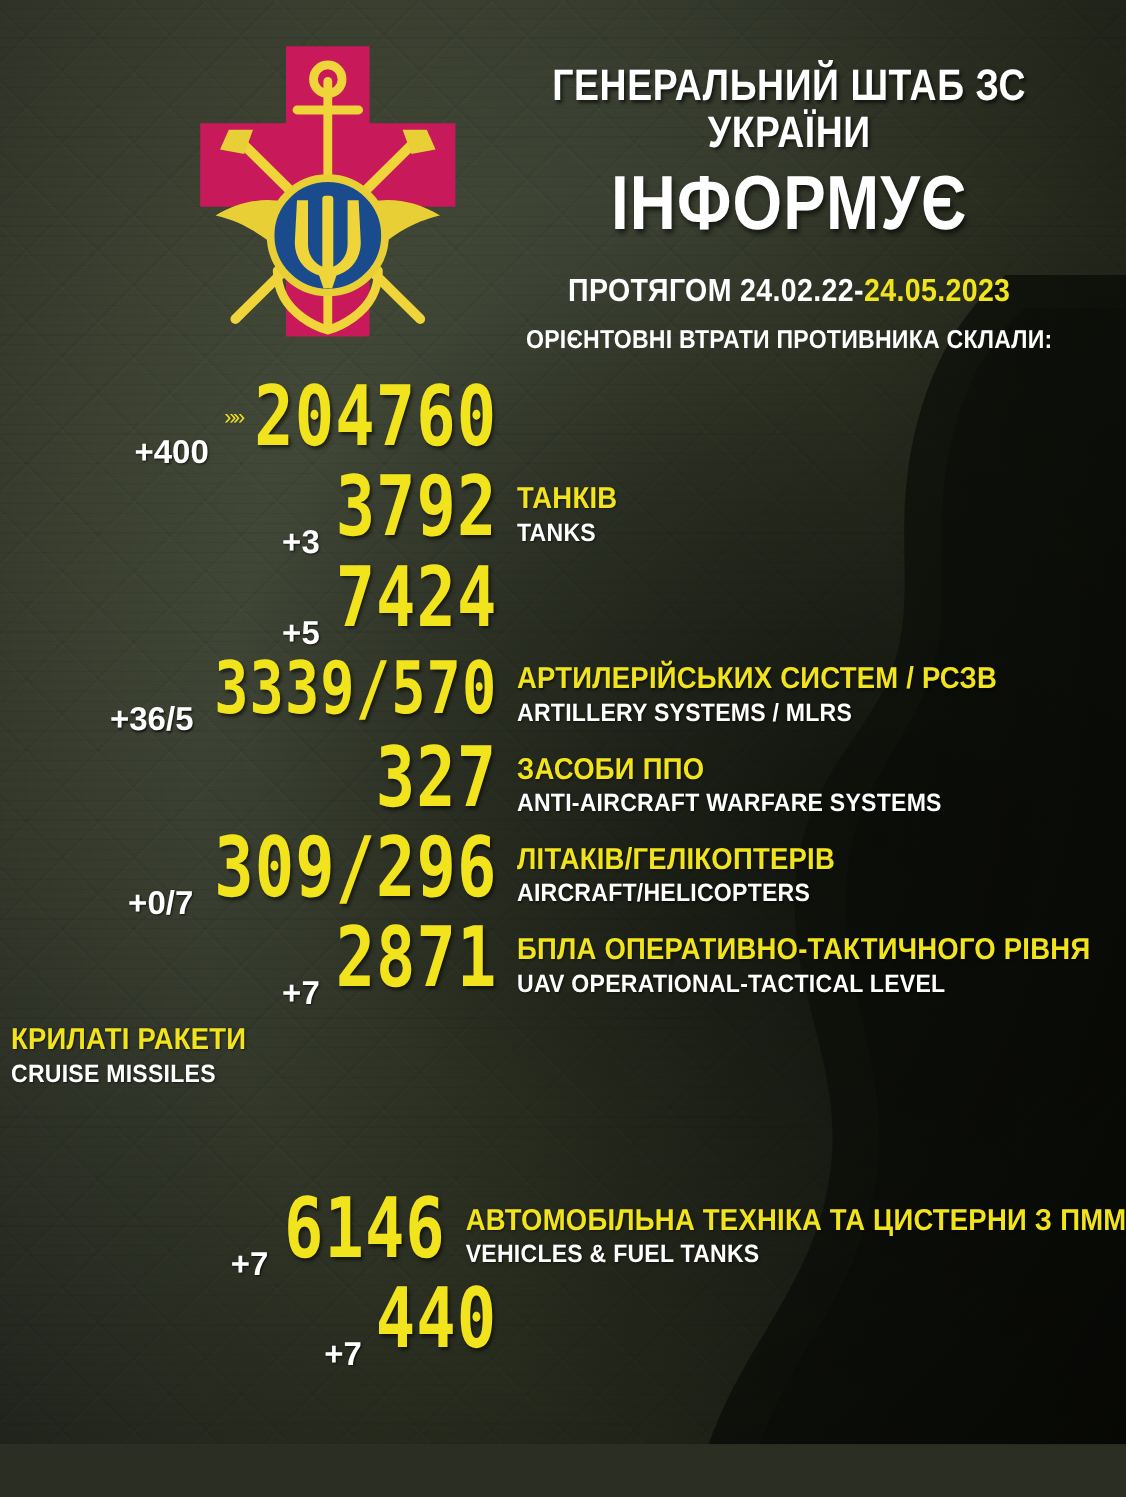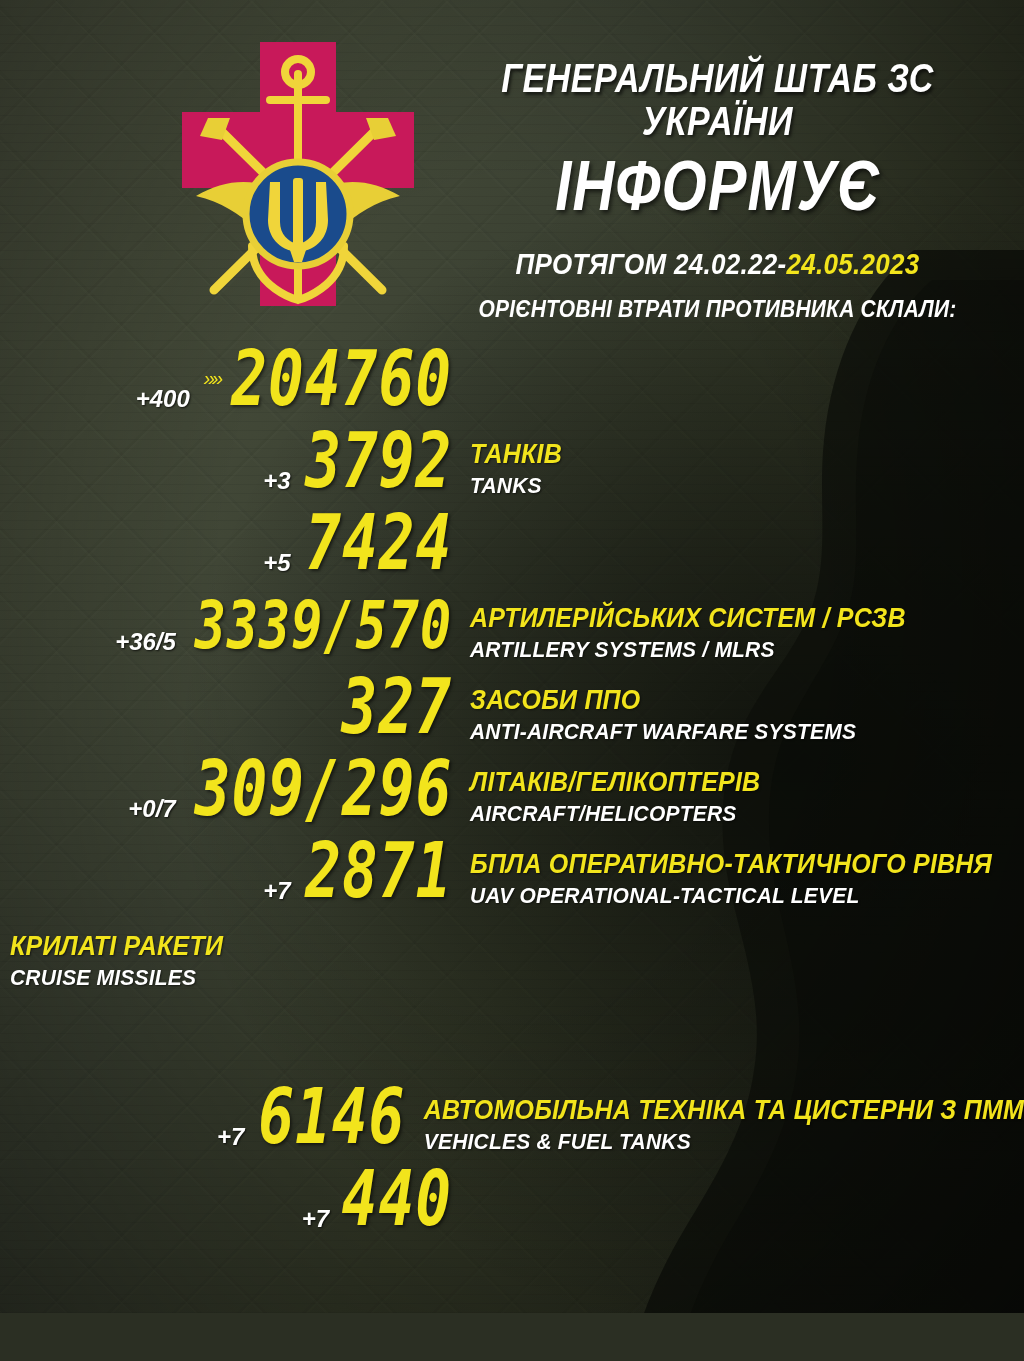--- a/index.html
+++ b/index.html
@@ -11,21 +11,20 @@
     font-family: "Liberation Sans", sans-serif;
   }
   #poster {
     position: relative;
     width: 1024px;
     height: 1313px;
     overflow: hidden;
     background:
       radial-gradient(ellipse at 78% 58%, rgba(10,12,8,0.85) 0%, rgba(10,12,8,0.0) 55%),
       linear-gradient(118deg, #4d5340 0%, #464c3a 18%, #3c4233 38%, #333827 60%, #272b1d 80%, #1d2016 100%);
-    font-style: italic;
   }
   
   #texture {
     position: absolute;
     inset: 0;
     background-image:
       repeating-linear-gradient(45deg, rgba(255,255,255,0.030) 0 2px, rgba(0,0,0,0.030) 2px 5px, rgba(255,255,255,0.0) 5px 46px),
       repeating-linear-gradient(-45deg, rgba(255,255,255,0.025) 0 2px, rgba(0,0,0,0.035) 2px 5px, rgba(255,255,255,0.0) 5px 46px),
       repeating-linear-gradient(0deg, rgba(0,0,0,0.06) 0 1px, rgba(255,255,255,0.0) 1px 9px);
     mix-blend-mode: overlay;
@@ -126,25 +125,25 @@
     width: 460px;
     display: flex;
     align-items: baseline;
     justify-content: flex-end;
     gap: 8px;
     padding-right: 8px;
     box-sizing: border-box;
   }
   .delta {
     color: #ffffff;
-    font-size: 24px;
+    font-size: 30px;
     font-weight: bold;
     white-space: nowrap;
     position: relative;
-    top: 0;
+    top: 14px;
     text-shadow: 1px 1px 2px rgba(0,0,0,0.7);
   }
   .arrows {
     color: #f2e41c;
     font-size: 20px;
     letter-spacing: -3px;
     position: relative;
     top: -22px;
     left: 6px;
   }

